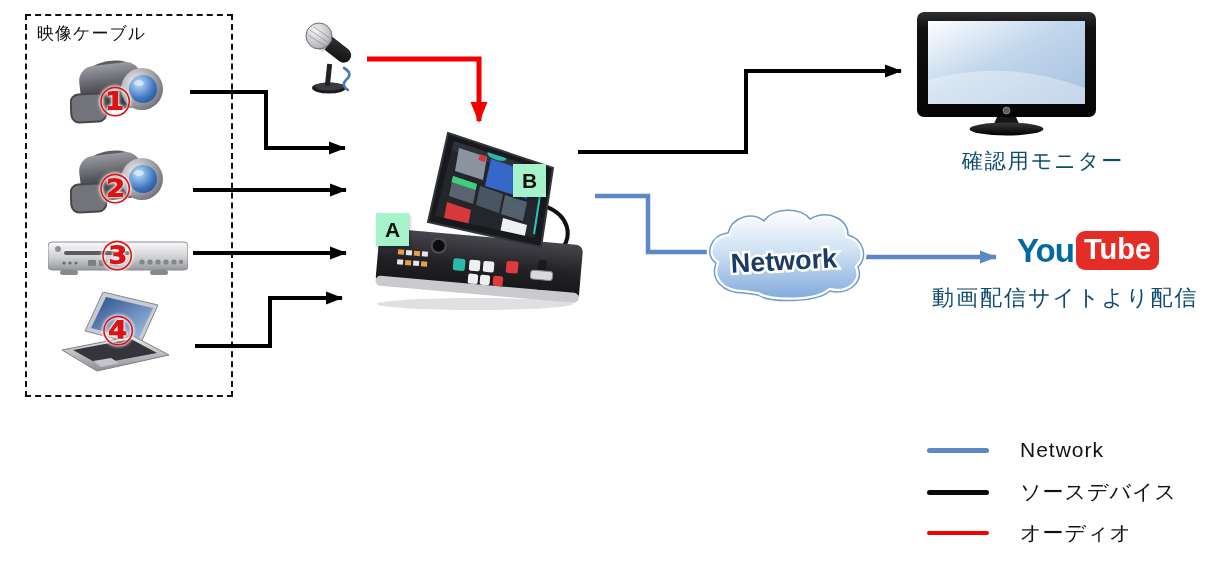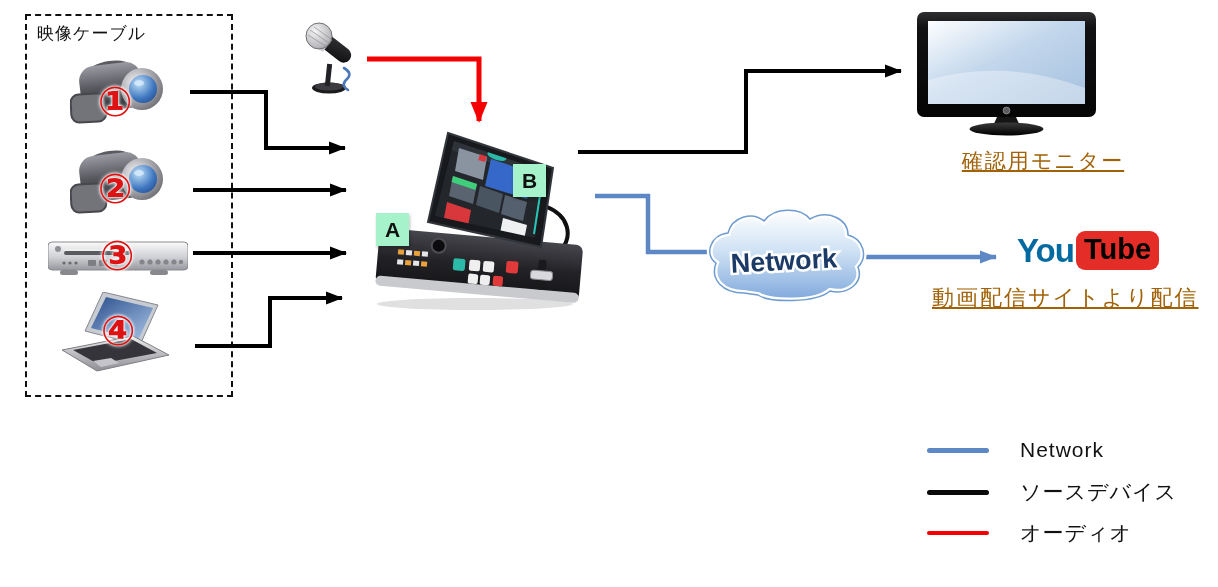--- a/index.html
+++ b/index.html
@@ -19,28 +19,28 @@
   
   .circled-num{z-index:4;font-size:41px;line-height:41px;color:#DE1212;font-weight:bold;
                width:44px;text-align:center;
                text-shadow:0 0 2px #fff,0 0 3px #fff,0 0 4px #fff;}
 
   
   .ab-label{width:33px;height:33px;z-index:5;display:flex;align-items:center;justify-content:center;
             font-size:21px;font-weight:bold;color:#111;box-shadow:1px 2px 3px rgba(0,0,0,.25);}
 
   
-  .caption{color:#a16207;z-index:3;text-decoration:underline;}
+  .caption{color:#0c4a6e;z-index:3;}
   .monitor-caption{left:938px;top:147px;width:210px;font-size:21px;letter-spacing:2px;text-align:center;}
   .youtube-caption{left:932px;top:283px;width:270px;font-size:22px;letter-spacing:2px;}
 
   
   .yt-logo{left:1017px;top:231px;display:flex;align-items:center;z-index:3;}
   .yt-you{font-size:33px;font-weight:bold;color:#0369a1;letter-spacing:-1px;}
-  .yt-tube{margin-left:2px;background:#E52D27;color:#000000;font-size:29px;font-weight:bold;
+  .yt-tube{margin-left:2px;background:#E52D27;color:#ffffff;font-size:29px;font-weight:bold;
            padding:2px 8px 4px 8px;border-radius:9px;}
 
   
   .legend-row{display:flex;align-items:center;z-index:3;}
   .legend-swatch{width:62px;height:5px;border-radius:3px;margin-right:31px;}
   .legend-text{font-size:21px;color:#111;letter-spacing:1px;}
 </style>
 </head>
 <body>
 

